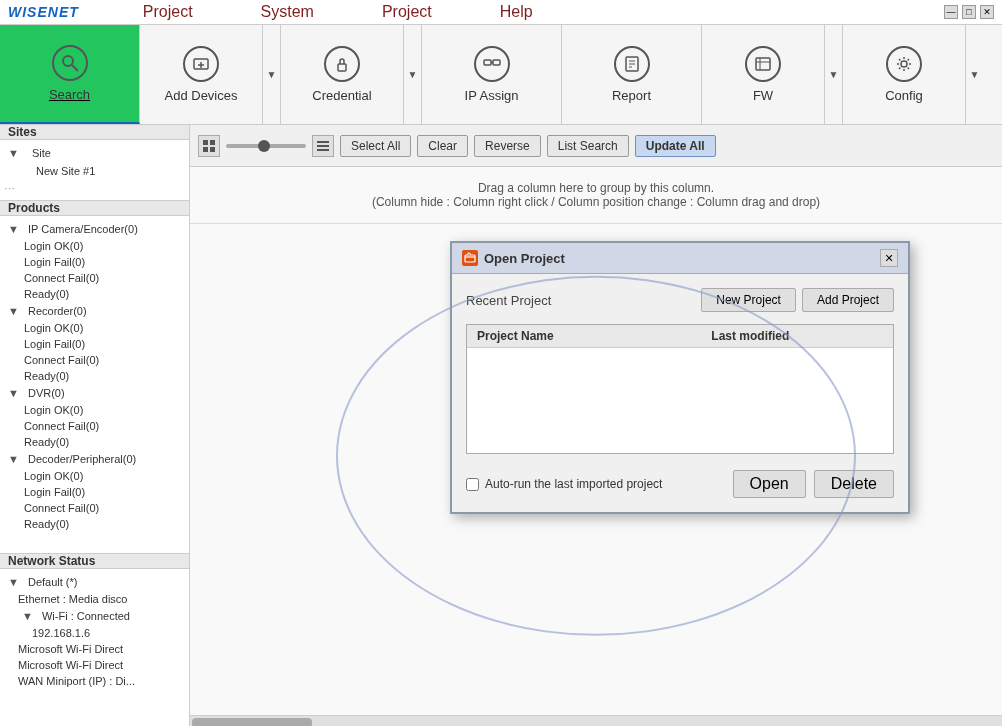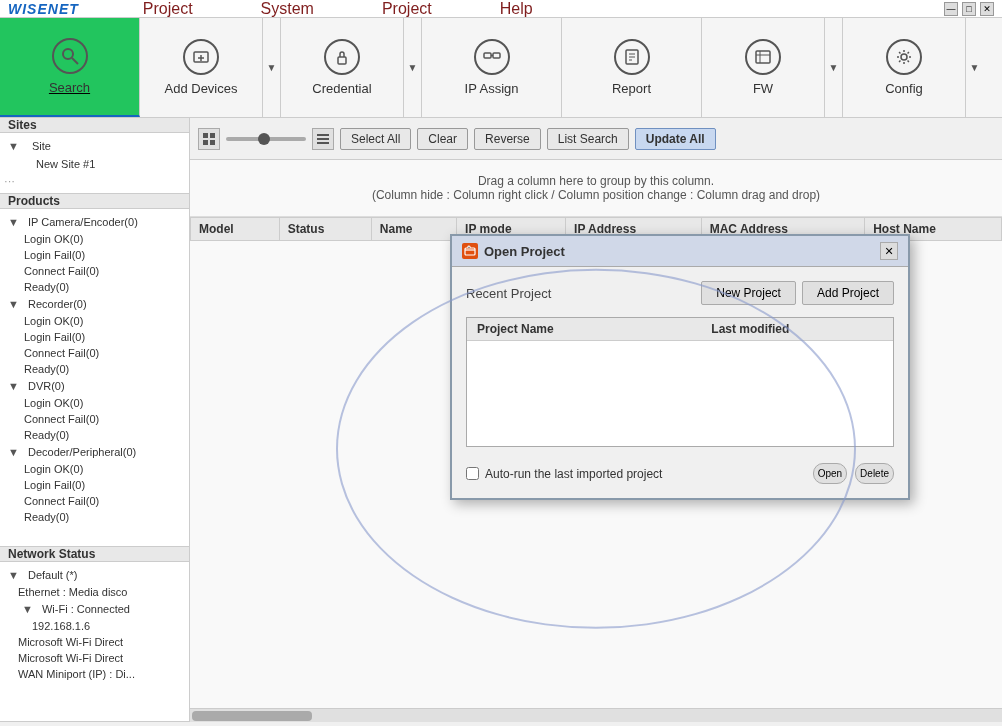--- a/index.html
+++ b/index.html
@@ -4,21 +4,21 @@
   <style>
     * { margin: 0; padding: 0; box-sizing: border-box; }
     body { font-family: 'Segoe UI', Arial, sans-serif; font-size: 12px; background: #f0f0f0; width: 1002px; height: 726px; overflow: hidden; }
 
     
     .menu-bar {
       background: #ffffff;
       border-bottom: 1px solid #ccc;
       display: flex;
       align-items: center;
-      height: 18px;
+      height: 25px;
       padding: 0 8px;
       gap: 16px;
     }
     .menu-bar .logo {
       font-weight: bold;
       color: #1565c0;
       font-size: 14px;
       font-style: italic;
       letter-spacing: 1px;
     }
@@ -317,26 +317,26 @@
       align-items: center;
       justify-content: space-between;
       padding-top: 4px;
       gap: 20px;
     }
     .checkbox-row { display: flex; align-items: center; gap: 6px; }
     .checkbox-row input[type=checkbox] { cursor: pointer; }
     .checkbox-row label { font-size: 12px; color: #333; cursor: pointer; }
     .footer-btns { display: flex; gap: 8px; }
     .footer-btn {
-      padding: 4px 4px;
+      padding: 4px 16px;
       border: 1px solid #aaa;
       background: #e0e0e0;
       cursor: pointer;
-      font-size: 10px;
-      border-radius: 10px;
+      font-size: 16px;
+      border-radius: 2px;
     }
   </style>
 </head>
 <body>
 
 <div class="menu-bar">
   <span class="logo">WISENET</span>
   <span class="menu-item">Project</span>
   <span class="menu-item">System</span>
   <span class="menu-item">Project</span>
@@ -574,34 +574,20 @@
       <button class="sec-btn">Reverse</button>
       <button class="sec-btn">List Search</button>
       <button class="sec-btn primary">Update All</button>
     </div>
 
     <div class="table-area">
       <div class="drag-hint">
         <span>Drag a column here to group by this column.</span><br>
         <span>(Column hide : Column right click / Column position change : Column drag and drop)</span>
       </div>
-      <table class="data-table">
-        <thead>
-          <tr>
-            <th>Model</th>
-            <th>Status</th>
-            <th>Name</th>
-            <th>IP mode</th>
-            <th>IP Address</th>
-            <th>MAC Address</th>
-            <th>Host Name</th>
-          </tr>
-        </thead>
-        <tbody></tbody>
-      </table>
     </div>
 
     <div class="h-scrollbar">
       <div class="h-scroll-thumb"></div>
     </div>
 
     <div class="dialog">
       <div class="dialog-titlebar">
         <div style="display:flex; align-items:center;">
           <div class="title-icon">

